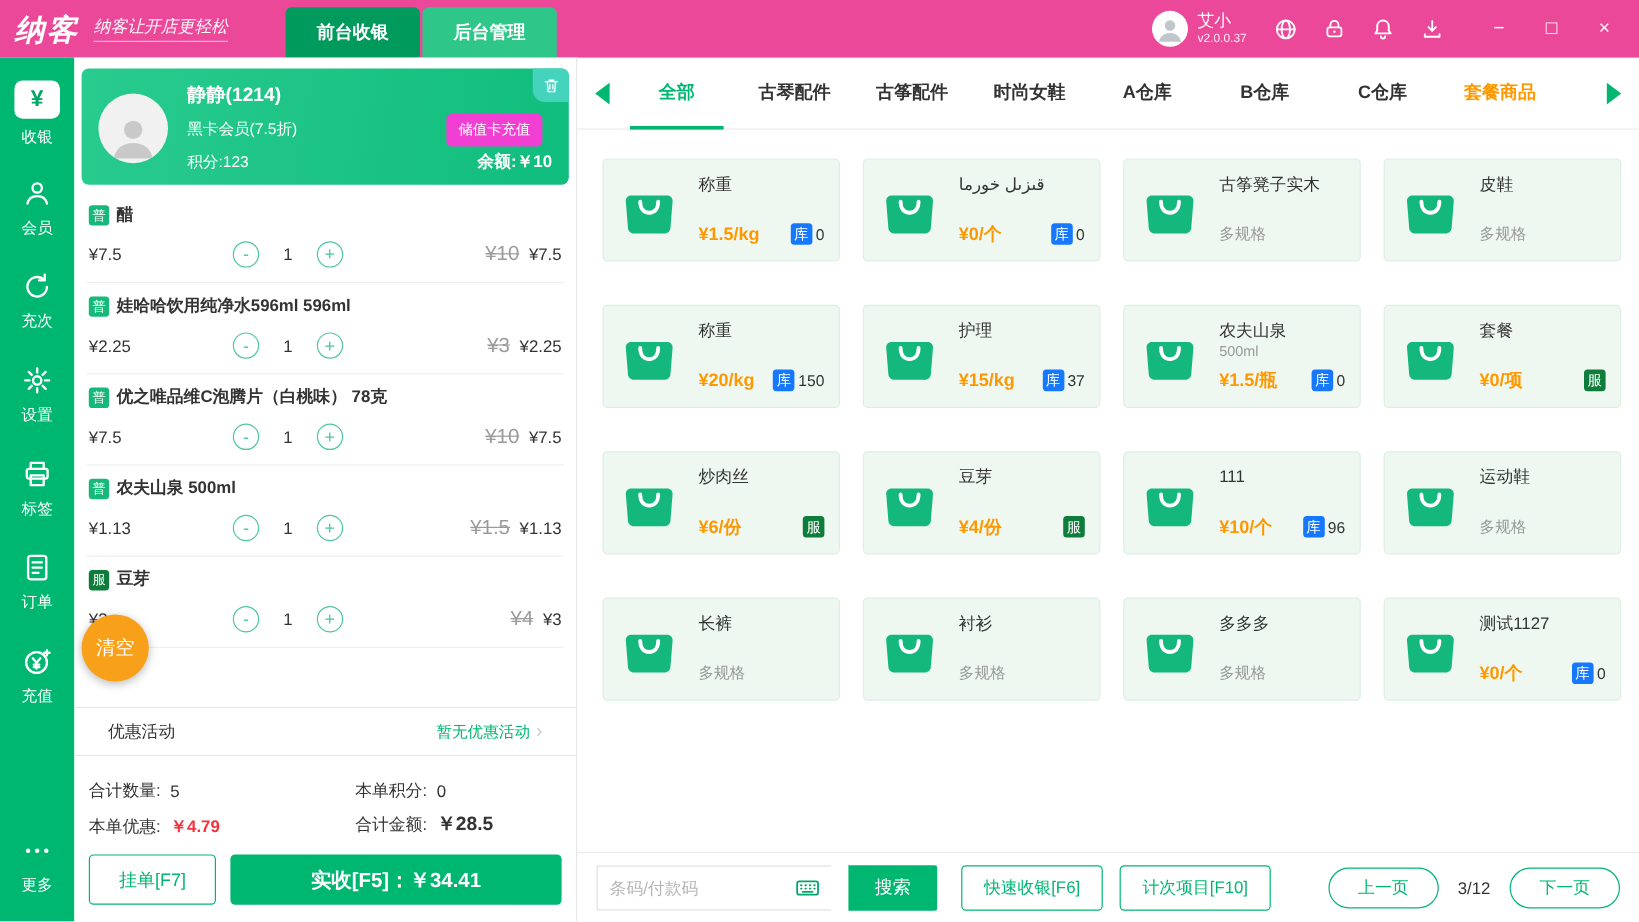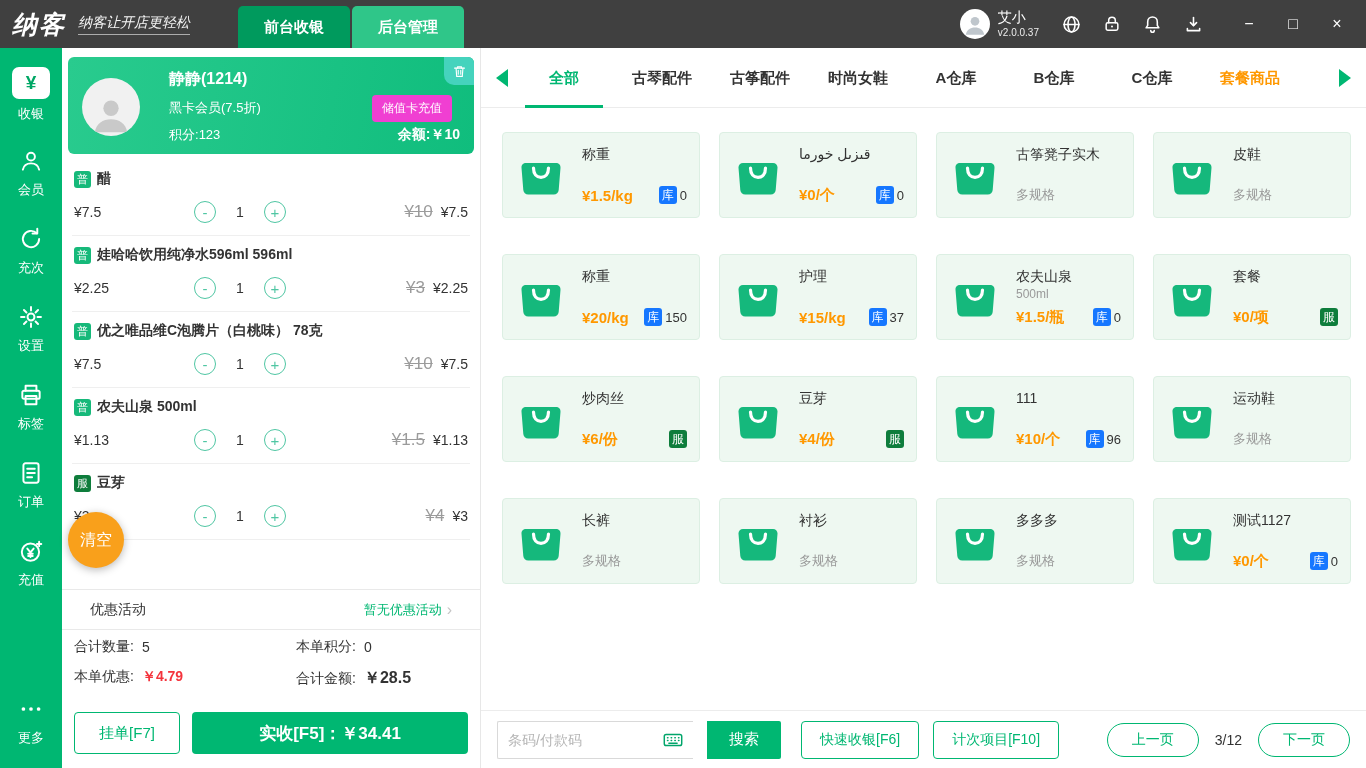--- a/index.html
+++ b/index.html
@@ -1,21 +1,21 @@
 <!DOCTYPE html>
 <html><head>
 <meta charset="utf-8">
 <style>
   *{margin:0;padding:0;box-sizing:border-box;font-family:"Liberation Sans","DejaVu Sans",sans-serif}
   html,body{width:1366px;height:768px;overflow:hidden;background:#fff}
   ::-webkit-scrollbar{display:none}
   button{cursor:pointer}
 
   
-  .topbar{height:48px;background:#404040;display:flex;align-items:center;color:#fff;position:relative}
+  .topbar{height:48px;background:#ec4899;display:flex;align-items:center;color:#fff;position:relative}
   .logo-wrap{display:flex;align-items:center;gap:12px;padding-left:12px;width:238px;flex-shrink:0}
   .logo{font-size:25px;font-weight:bold;font-style:italic;letter-spacing:2px;white-space:nowrap}
   .slogan{font-size:14px;font-style:italic;opacity:.95;white-space:nowrap;border-bottom:1px solid rgba(255,255,255,.6);padding-bottom:2px}
   .toptabs{display:flex;align-items:flex-end;height:48px;gap:2px}
   .toptab{height:42px;padding:0 26px;display:flex;align-items:center;font-size:15px;font-weight:bold;color:#fff;border-radius:5px 5px 0 0;white-space:nowrap}
   .toptab.active{background:#009a5d}
   .toptab.inactive{background:#2fc689}
   .top-right{margin-left:auto;display:flex;align-items:center;padding-right:12px;gap:22px}
   .user{display:flex;align-items:center;gap:8px}
   .tb-avatar{width:30px;height:30px;border-radius:50%;background:#fff;display:flex;align-items:center;justify-content:center;overflow:hidden}
@@ -31,21 +31,21 @@
   .content{display:flex;height:720px}
 
   
   .sidebar{width:62px;background:#00b772;display:flex;flex-direction:column;align-items:center;padding:8px 0 8px;flex-shrink:0}
   .side-item{width:62px;height:78px;display:flex;flex-direction:column;align-items:center;justify-content:center;gap:6px;color:#fff;font-size:13px;cursor:pointer}
   .side-item .tile{width:38px;height:32px;background:#fff;border-radius:7px;color:#00a765;display:flex;align-items:center;justify-content:center;font-weight:bold;font-size:19px}
   .side-icon{display:flex;align-items:center;justify-content:center;height:28px}
 
   
   .cart-panel{width:419px;background:#fff;display:flex;flex-direction:column;position:relative;border-right:1px solid #e7e7e7;flex-shrink:0}
-  .member-card{margin:9px 6px 4px;background:linear-gradient(100deg,#29cb8e,#10bd7d);border-radius:6px;height:97px;position:relative;padding:12px 14px 10px;display:flex;gap:29px;color:#fff}
+  .member-card{margin:9px 6px 4px;background:linear-gradient(100deg,#29cb8e,#10bd7d);border-radius:6px;height:97px;position:relative;padding:12px 14px 10px;display:flex;gap:16px;color:#fff}
   .card-trash{position:absolute;top:0;right:0;width:30px;height:28px;background:#45d3bd;border-radius:0 6px 0 10px;display:flex;align-items:center;justify-content:center;cursor:pointer}
   .member-avatar{width:58px;height:58px;border-radius:50%;background:#f1f1f1;align-self:center;display:flex;align-items:flex-end;justify-content:center;overflow:hidden;flex-shrink:0}
   .member-info{flex:1;display:flex;flex-direction:column;justify-content:space-between}
   .m-row1{font-size:16px;font-weight:bold}
   .m-row2{display:flex;align-items:center;justify-content:space-between;font-size:13px}
   .recharge-btn{background:#f03fd2;color:#fff;font-size:12px;padding:5px 10px;border-radius:4px;border:none;margin-right:8px}
   .m-row3{display:flex;align-items:flex-start;justify-content:space-between;font-size:13px}
   .m-balance{font-weight:bold;font-size:14px}
 
   .cart-items{flex:1;overflow:hidden;padding:2px 10px 0}
@@ -61,21 +61,21 @@
   .qty-btn{width:22px;height:22px;border-radius:50%;border:1px solid #4fc6a3;color:#4fc6a3;display:flex;align-items:center;justify-content:center;font-size:15px;background:#fff;cursor:pointer;line-height:1}
   .ci-right{margin-left:auto;display:flex;gap:8px;align-items:center}
   .old-price{color:#9b9b9b;text-decoration:line-through;font-size:17px}
   .new-price{color:#333}
 
   .clear-btn{position:absolute;left:6px;top:464px;width:56px;height:56px;border-radius:50%;background:#f9a01b;color:#fff;font-size:16px;border:none;box-shadow:0 2px 8px rgba(0,0,0,.28);z-index:5}
   .promo-row{border-top:1px solid #e9e9e9;height:40px;display:flex;align-items:center;padding:0 28px;font-size:14px;color:#333;cursor:pointer}
   .promo-right{margin-left:auto;color:#00b772;font-size:13px;display:flex;align-items:flex-start;gap:5px}
   .chev{color:#c6c6c6;font-size:16px}
   .totals{border-top:1px solid #e9e9e9;padding:8px 12px 4px;font-size:14px;color:#333}
-  .t-row{display:flex;height:30px;align-items:flex-start}
+  .t-row{display:flex;height:30px;align-items:flex-end}
   .t-pair{display:flex;gap:8px;align-items:center}
   .t-right{margin-left:auto;width:172px}
   .t-val.discount{color:#f4333c;font-weight:bold}
   .t-val.total{font-weight:bold;font-size:16px}
   .cart-actions{display:flex;gap:12px;padding:10px 12px 14px}
   .hold-btn{width:106px;height:42px;border:1px solid #00b772;border-radius:4px;color:#00b772;background:#fff;font-size:15px}
   .pay-btn{flex:1;height:42px;background:#00b772;color:#fff;border:none;border-radius:4px;font-size:17px;font-weight:bold}
 
   
   .main{flex:1;display:flex;flex-direction:column;background:#fff;min-width:0}

